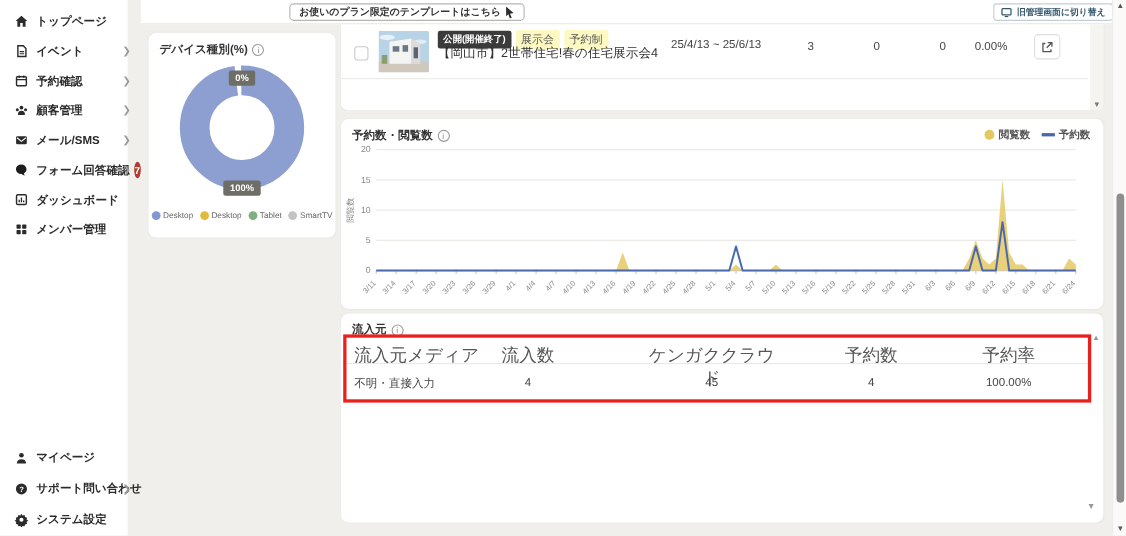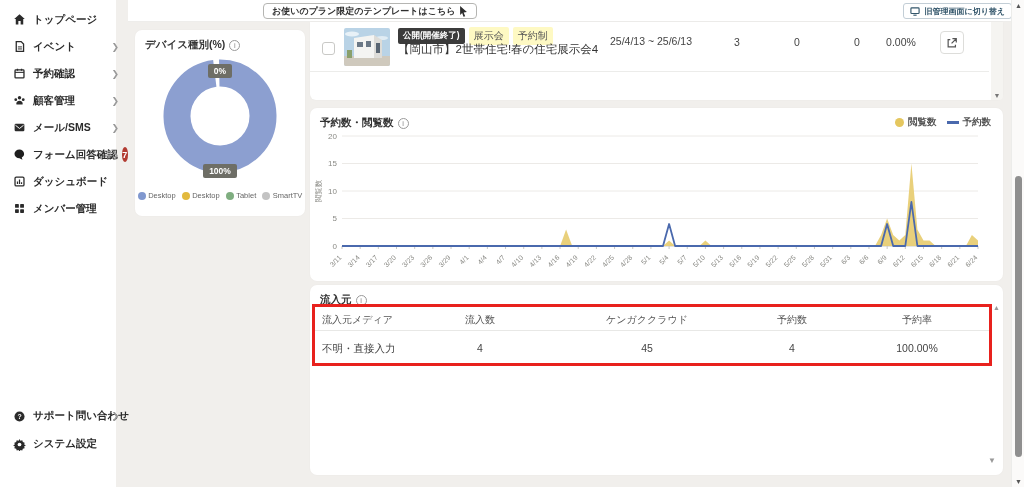--- a/index.html
+++ b/index.html
@@ -61,21 +61,21 @@
   .chart-card { left:310px; top:108px; width:693px; height:173px;text-align:center; }
   .chart-legend { position:absolute; right:12px; top:8px; display:flex; gap:10px; align-items:center; }
   .chart-legend .li { display:flex; align-items:center; gap:4px; font-size:9.5px; color:#555; font-weight:bold; }
   .chart-legend .dot { width:9px; height:9px; border-radius:50%; }
   .chart-legend .ln { width:12px; height:2.5px; }
   #linechart { position:absolute; left:4px; top:24px; }
 
   
   .source-card { left:310px; top:285px; width:693px; height:190px; }
   .src-annotation { position:absolute; left:2px; top:19px; width:680px; height:62px; border:3px solid #e8211d; z-index:5; pointer-events:none; }
-  .src-th { position:absolute; top:28px; font-size:10px; color:#555; }
+  .src-th { position:absolute; top:28px; font-size:16px; color:#555; }
   .src-td { position:absolute; top:57px; font-size:10.5px; color:#444; }
   .cc { width:120px; text-align:center; margin-left:-60px; }
   .src-head-line { position:absolute; left:2px; top:45px; width:680px; border-bottom:1px solid #e8e8e6; }
   .mini-arrow { position:absolute; color:#999; font-size:7px; }
 
   
   .pg-scroll { position:absolute; left:1011px; top:0; width:13px; height:487px; background:#fbfaf9; border-left:1px solid #ececea; }
   .pg-scroll .thumb { position:absolute; left:3px; top:176px; width:7px; height:281px; background:#8f8f8f; border-radius:4px; cursor:pointer; }
   .pg-scroll .arr { position:absolute; left:0; width:13px; text-align:center; font-size:7px; color:#555; cursor:pointer; }
 </style>
@@ -160,20 +160,29 @@
             <rect x="2.5" y="2.5" width="4.7" height="4.7" rx="0.8" fill="#2b2b2b"></rect>
             <rect x="8.8" y="2.5" width="4.7" height="4.7" rx="0.8" fill="#2b2b2b"></rect>
             <rect x="2.5" y="8.8" width="4.7" height="4.7" rx="0.8" fill="#2b2b2b"></rect>
             <rect x="8.8" y="8.8" width="4.7" height="4.7" rx="0.8" fill="#2b2b2b"></rect>
           </svg>
         </span>
         <span class="lbl">メンバー管理</span>
       </div>
     </div>
   <div class="nav-foot" id="side-foot">
+      <div class="nav-item">
+        <span class="ic">
+          <svg viewBox="0 0 16 16">
+            <circle cx="8" cy="4.8" r="2.6" fill="#2b2b2b"></circle>
+            <path d="M2.8 14 c0-3 2.3-4.7 5.2-4.7 s5.2 1.7 5.2 4.7 z" fill="#2b2b2b"></path>
+          </svg>
+        </span>
+        <span class="lbl">マイページ</span>
+      </div>
       <div class="nav-item">
         <span class="ic">
           <svg viewBox="0 0 16 16">
             <circle cx="8" cy="8" r="6.2" fill="#2b2b2b"></circle>
             <text x="8" y="11" font-size="8.5" fill="#fff" text-anchor="middle" font-weight="bold">?</text>
           </svg>
         </span>
         <span class="lbl">サポート問い合わせ</span>
         <span class="chev">❯</span>
       </div>

